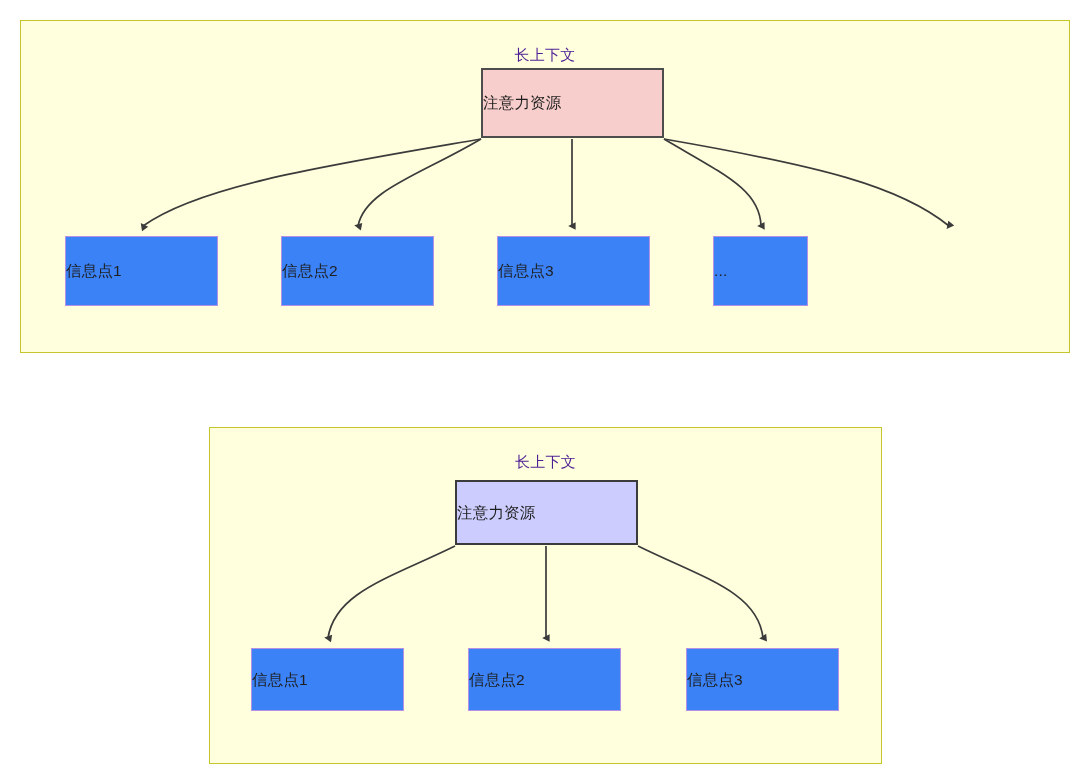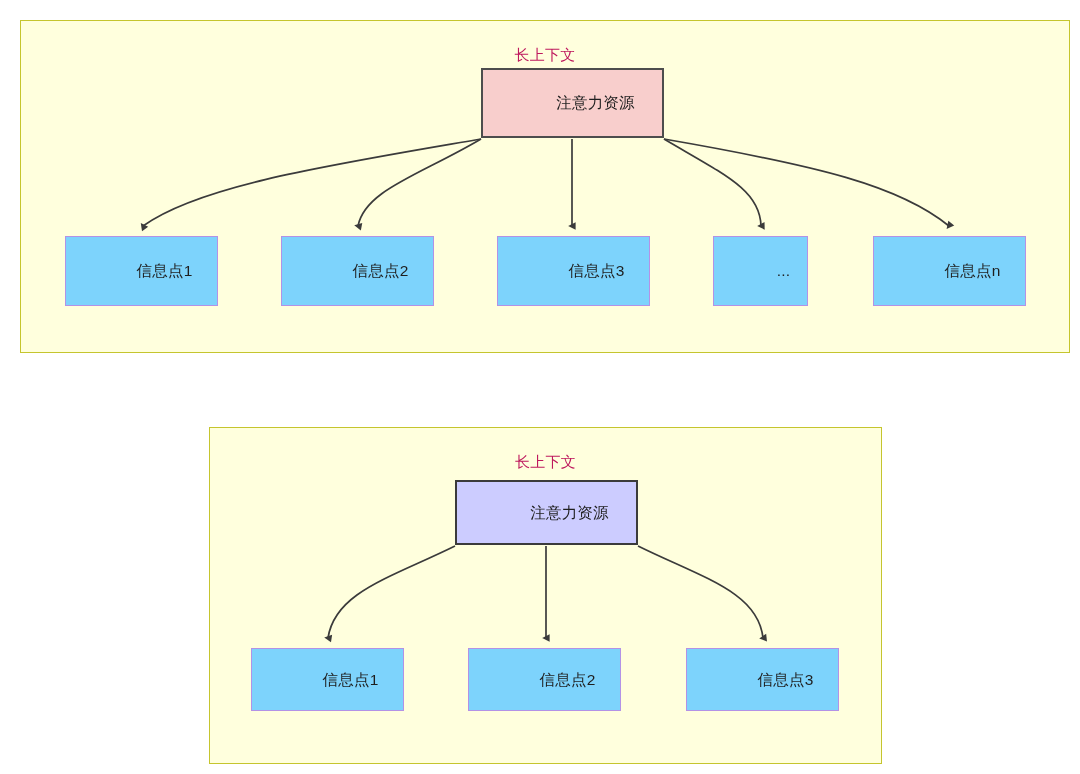--- a/index.html
+++ b/index.html
@@ -45,47 +45,46 @@
     width: 673px;
     height: 337px;
   }
   .context-title {
     position: absolute;
     top: 26px;
     left: 0;
     width: 100%;
     text-align: center;
     font-size: 15px;
-    color: #be185d;
+    color: #4c1d95;
     line-height: 1;
     letter-spacing: 0.2px;
   }
   
   .node {
     position: absolute;
     box-sizing: border-box;
     display: flex;
     align-items: center;
-    justify-content: center;
+    justify-content: flex-start;
     font-size: 15.5px;
     color: #1f1f1f;
     line-height: 1;
     letter-spacing: 0.2px;
-    padding-left: 46px;
   }
   .node-attention-long {
     background: #f8cecc;
     border: 2.4px solid #4d4d4d;
   }
   .node-attention-short {
     background: #ccccff;
     border: 2.4px solid #3b3b3b;
   }
   .node-info {
-    background: #7dd3fc;
+    background: #3b82f6;
     border: 1.6px solid #b392e6;
   }
 </style>
 </head>
 <body>
 
 <div class="canvas">
 
   <div class="context-box" id="context-long">
     <div class="context-title">长上下文</div>
@@ -130,23 +129,20 @@
   </div>
 
   <div class="node node-info" style="left:497px; top:236px; width:153px; height:70px;">
     <span>信息点3</span>
   </div>
 
   <div class="node node-info" style="left:713px; top:236px; width:95px; height:70px;">
     <span>...</span>
   </div>
 
-  <div class="node node-info" style="left:873px; top:236px; width:153px; height:70px;">
-    <span>信息点n</span>
-  </div>
 
   <div class="node node-attention-short" style="left:455px; top:480px; width:183px; height:65px;">
     <span>注意力资源</span>
   </div>
 
   <div class="node node-info" style="left:251px; top:648px; width:153px; height:63px;">
     <span>信息点1</span>
   </div>
 
   <div class="node node-info" style="left:468px; top:648px; width:153px; height:63px;">

